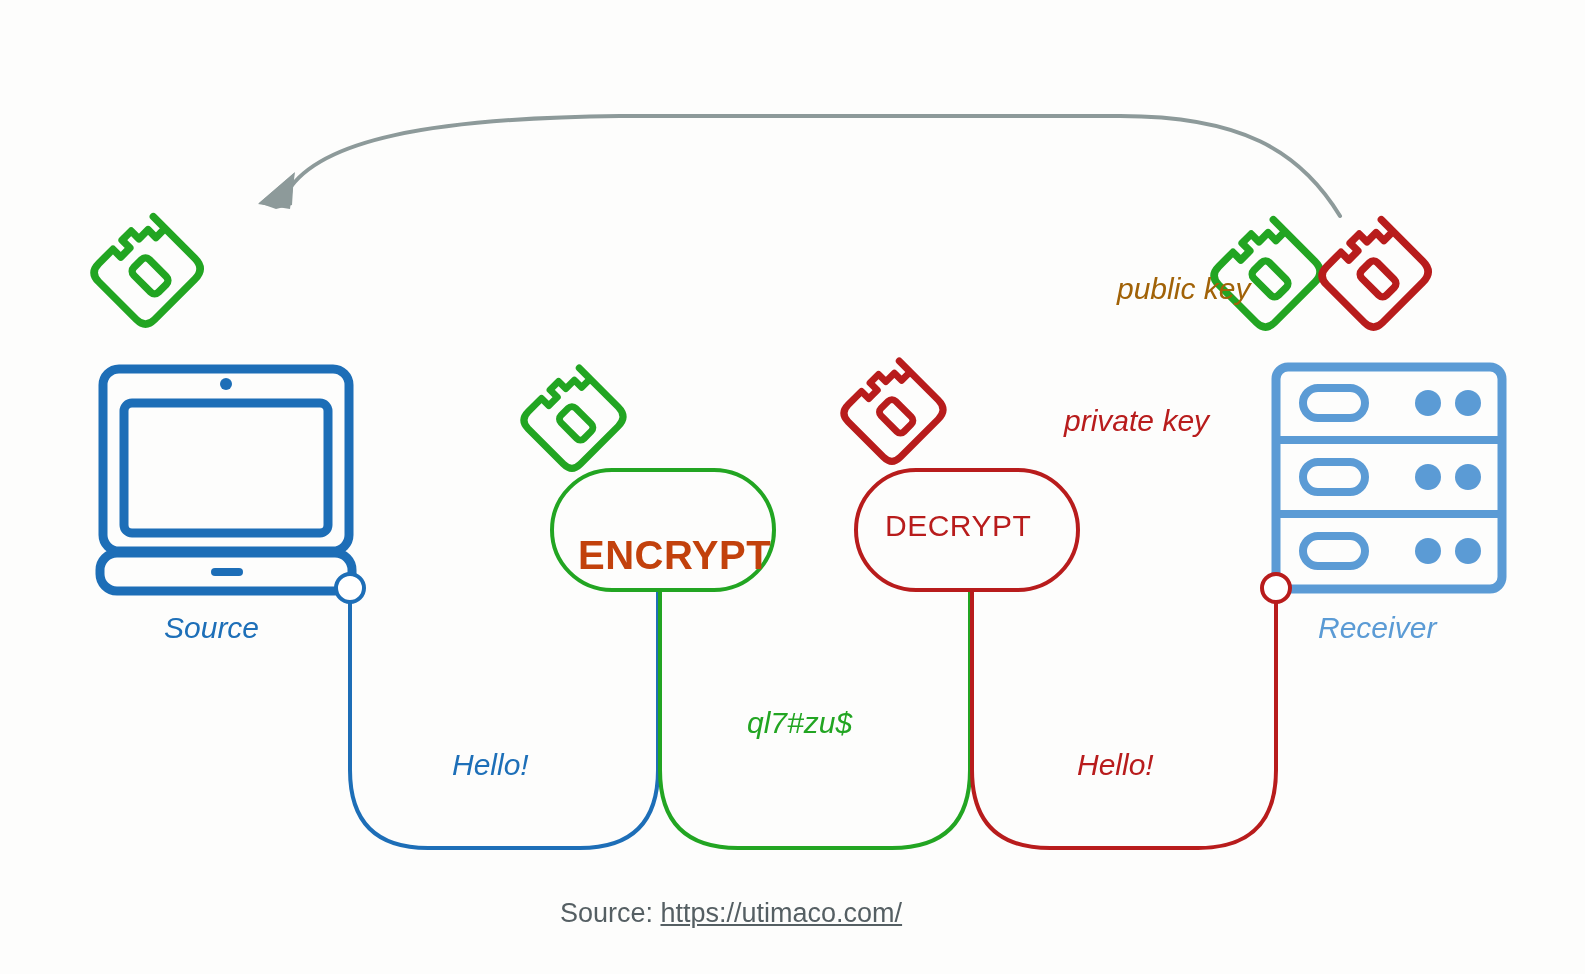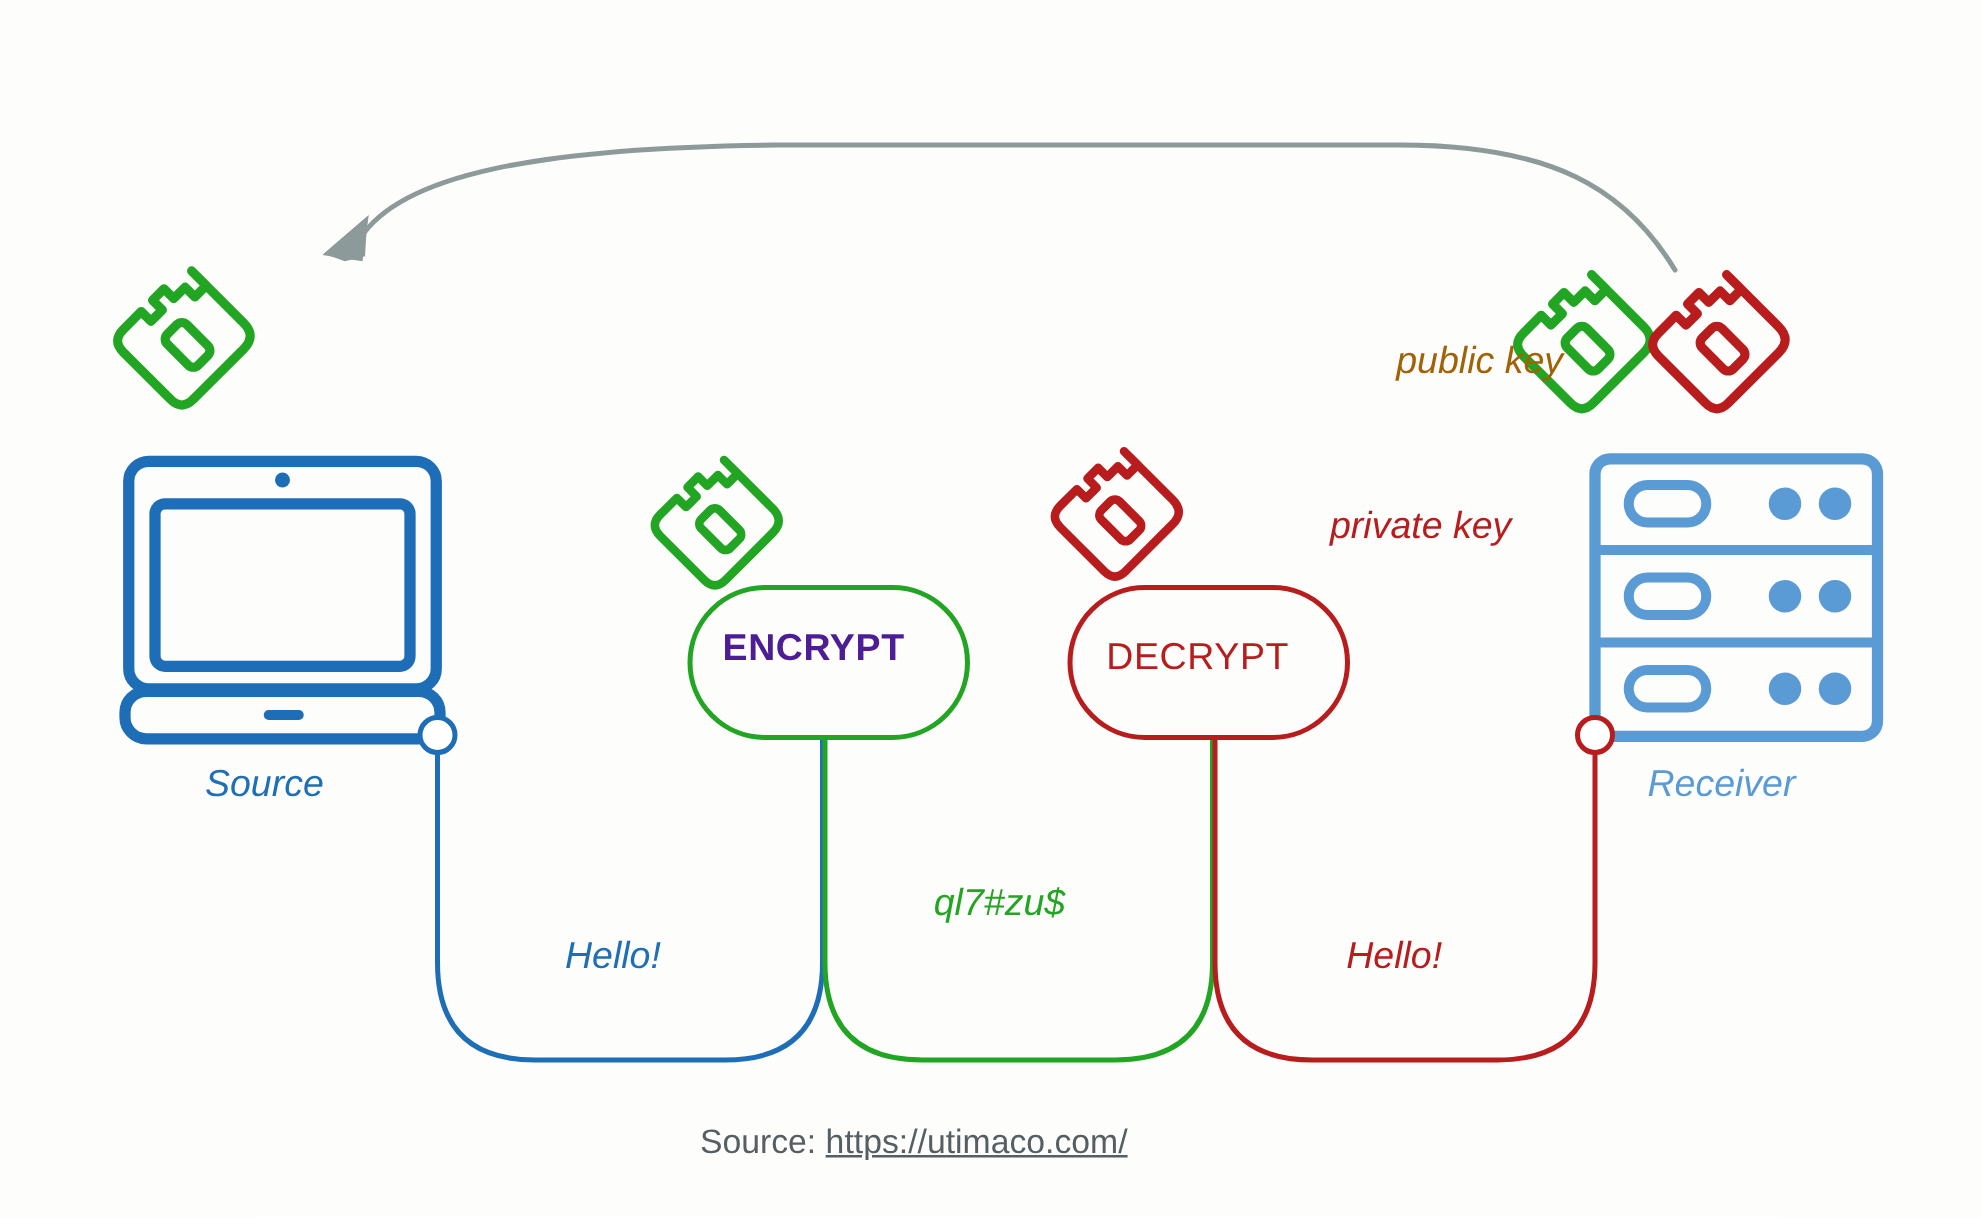--- a/index.html
+++ b/index.html
@@ -46,24 +46,24 @@
   }
   #label-private-key {
     left: 1064px;
     top: 406px;
     font-size: 30px;
     font-style: italic;
     color: #b81c1c;
   }
   #label-encrypt {
     left: 578px;
-    top: 504px;
-    font-size: 30px;
+    top: 535px;
+    font-size: 40px;
     font-weight: bold;
-    color: #4c1d95;
+    color: #c2410c;
     letter-spacing: 0.5px;
   }
   #label-decrypt {
     left: 885px;
     top: 511px;
     font-size: 30px;
     font-weight: normal;
     color: #b81c1c;
     letter-spacing: 0.5px;
   }

